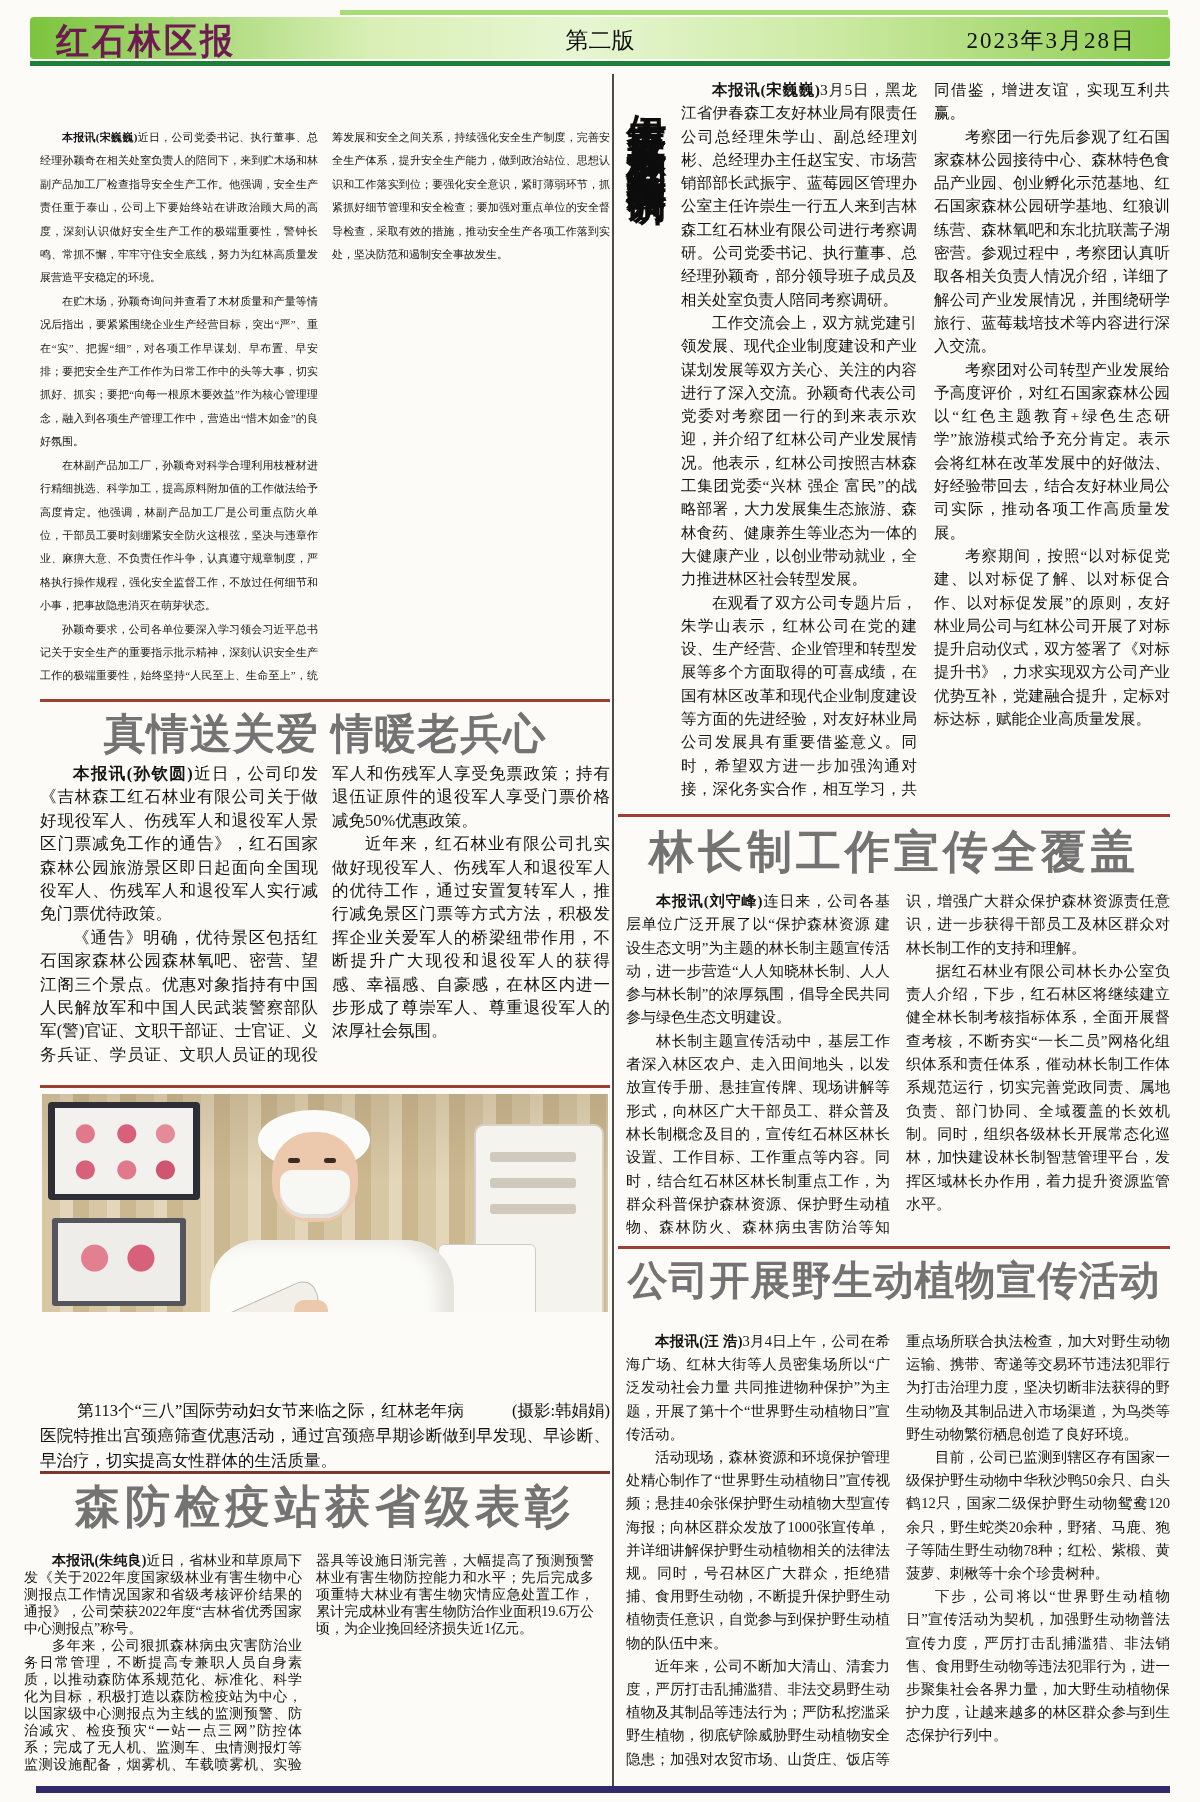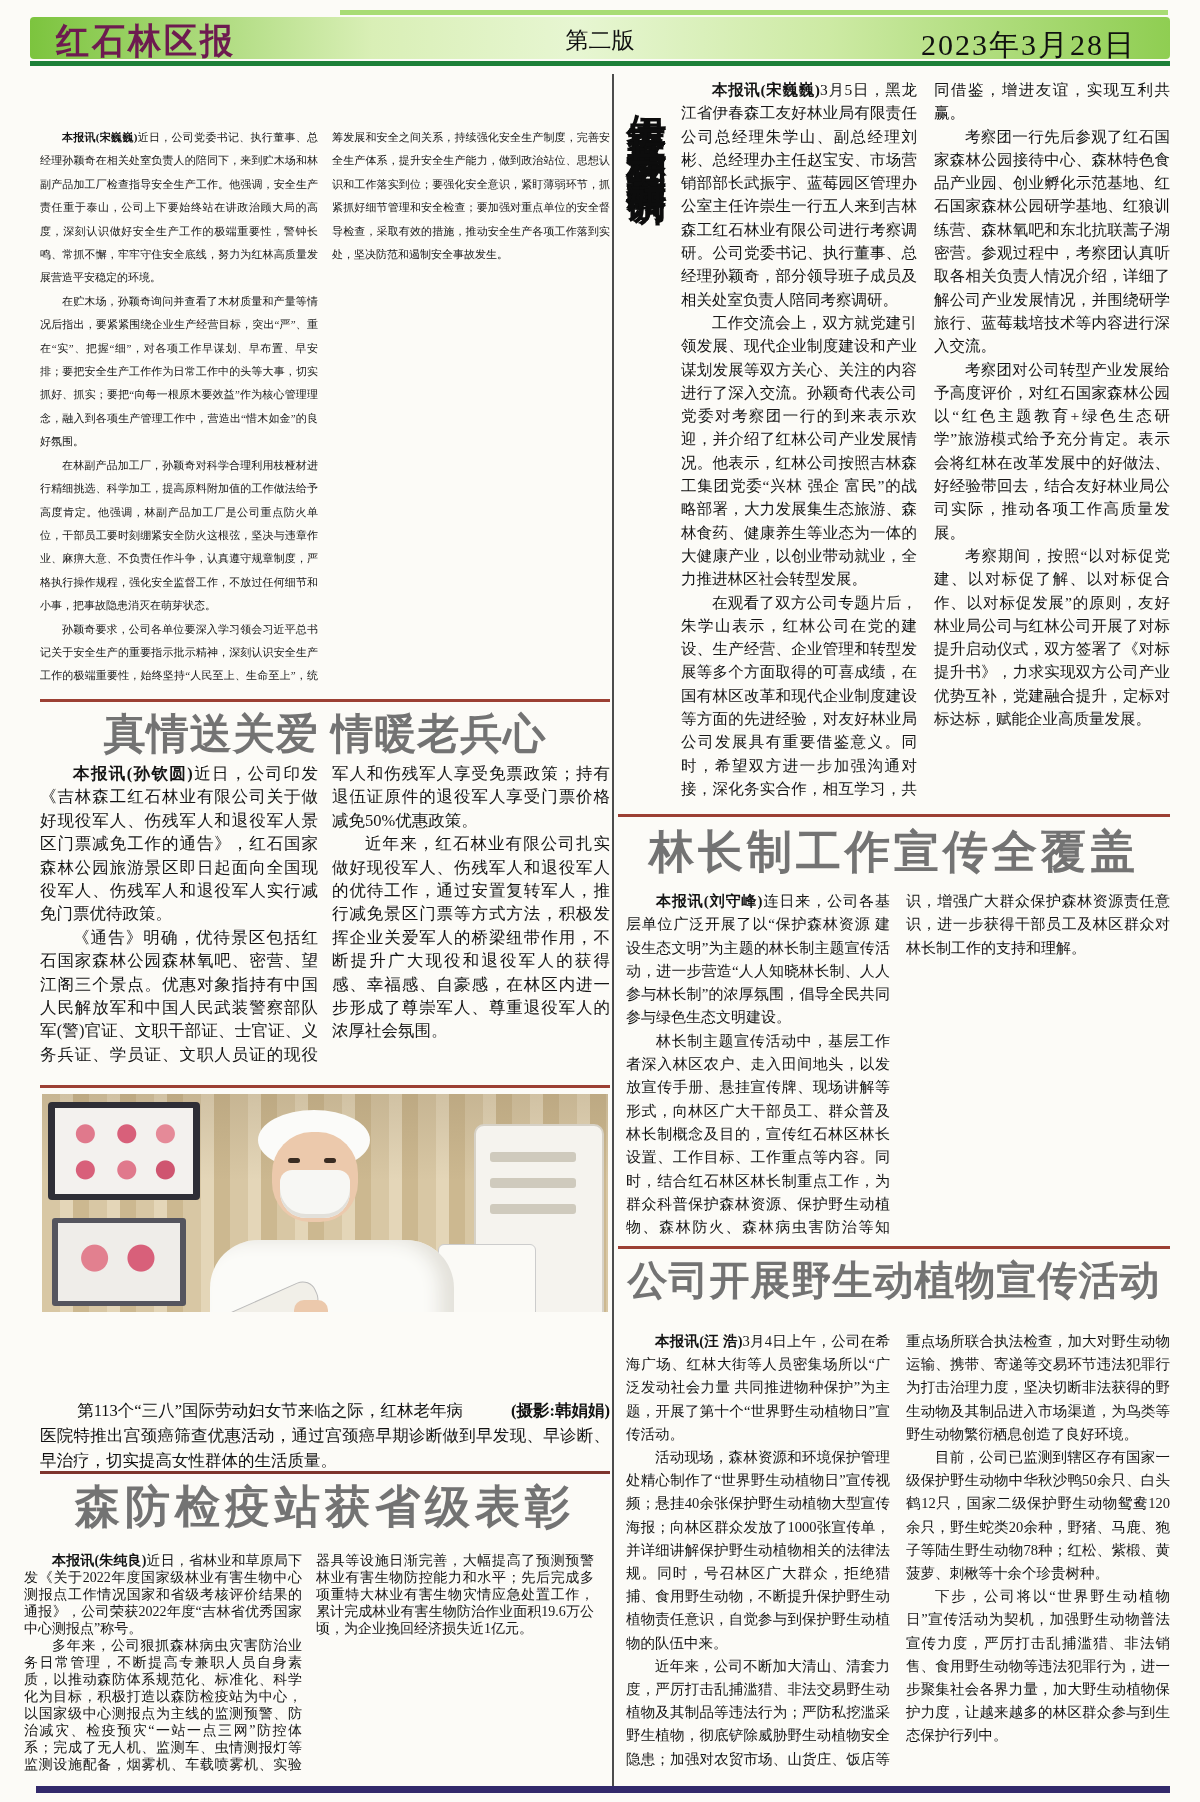--- a/index.html
+++ b/index.html
@@ -5,21 +5,21 @@
   html,body{margin:0;padding:0;background:#e8e8e8;}
   .page{position:relative;width:1200px;height:1802px;background:#fcfbf7;margin:0 auto;
         font-family:"Liberation Serif","DejaVu Serif",serif;color:#1a1a1a;overflow:hidden;}
   
   .topline{position:absolute;left:340px;top:10px;width:828px;height:5px;background:#a8dc74;}
   .banner{position:absolute;left:30px;top:17px;width:1140px;height:42px;border-radius:4px;
           background:linear-gradient(to right,#7cc43e 0%,#d9efb6 30%,#e7f6d2 48%,#cdeaa4 70%,#8fce52 100%);}
   .paper-name{position:absolute;left:26px;top:2px;font-family:"Liberation Sans","DejaVu Sans",sans-serif;
           font-weight:900;font-size:33px;letter-spacing:3px;color:#6d1b50;transform:scaleY(1.08);}
   .edition{position:absolute;left:0;right:0;top:8px;text-align:center;font-size:23px;color:#101010;}
-  .mast-date{position:absolute;right:34px;top:8px;font-size:30px;color:#101010;letter-spacing:2px;}
+  .mast-date{position:absolute;right:34px;top:8px;font-size:23px;color:#101010;letter-spacing:2px;}
   .banner-underline{position:absolute;left:30px;top:61px;width:1140px;height:5px;background:#1d8038;}
   
   .rule{position:absolute;height:3px;background:#9c4034;}
   .vdivider{position:absolute;left:612px;top:74px;width:2px;height:1712px;background:#4c4c4c;}
   .bottom-bar{position:absolute;left:36px;top:1786px;width:1134px;height:7px;background:#32296b;}
   
   .headline{position:absolute;text-align:center;font-family:"Liberation Sans","DejaVu Sans",sans-serif;
             font-weight:900;color:#737373;white-space:nowrap;}
   .h-a1{left:40px;top:68px;width:570px;font-size:45px;letter-spacing:5px;color:#26509c;}
   .h-a3{left:40px;top:706px;width:570px;font-size:42px;letter-spacing:1px;}
@@ -79,21 +79,21 @@
         border-radius:14px;transform:rotate(-24deg);}
   .arm .tip{position:absolute;left:-6px;top:6px;width:20px;height:16px;background:#9aa0a6;border-radius:6px;}
   .hand{position:absolute;left:252px;top:206px;width:34px;height:26px;background:#ecc9ac;border-radius:10px;}
   .cable{position:absolute;left:120px;top:236px;width:160px;height:40px;border-bottom:3px solid #55504a;
         border-radius:0 0 60% 40%;}
   .desk{position:absolute;left:128px;top:272px;width:210px;height:26px;background:#f0e9d8;}
   
   .caption{position:absolute;left:40px;top:1398px;width:570px;height:70px;font-size:16.5px;line-height:25px;
         text-align:justify;color:#111;font-family:"Liberation Serif","DejaVu Serif",serif;}
   .caption .cap-text{display:inline;}
-  .caption .credit{float:right;font-weight:bold;padding-left:48px;}
+  .caption .credit{float:right;font-weight:normal;padding-left:48px;}
   .caption-indent{display:inline-block;width:2em;}
 </style>
 </head>
 <body>
 
 <div class="page">
 
   <div class="topline"></div>
   <div class="banner">
     <div class="paper-name">红石林区报</div>
@@ -170,20 +170,21 @@
     <p><span>考察团一行先后参观了红石国家森林公园接待中心、森林特色食品产业园、创业孵化示范基地、红石国家森林公园研学基地、红狼训练营、森林氧吧和东北抗联蒿子湖密营。参观过程中，考察团认真听取各相关负责人情况介绍，详细了解公司产业发展情况，并围绕研学旅行、蓝莓栽培技术等内容进行深入交流。</span></p>
     <p><span>考察团对公司转型产业发展给予高度评价，对红石国家森林公园以“红色主题教育+绿色生态研学”旅游模式给予充分肯定。表示会将红林在改革发展中的好做法、好经验带回去，结合友好林业局公司实际，推动各项工作高质量发展。</span></p>
     <p><span>考察期间，按照“以对标促党建、以对标促了解、以对标促合作、以对标促发展”的原则，友好林业局公司与红林公司开展了对标提升启动仪式，双方签署了《对标提升书》，力求实现双方公司产业优势互补，党建融合提升，定标对标达标，赋能企业高质量发展。</span></p>
   </div>
   <div class="rule" style="left:618px;top:814px;width:552px;"></div>
 
   <div class="headline h-a5">林长制工作宣传全覆盖</div>
   <div class="body b-a5">
     <p><b>本报讯(刘守峰)</b><span>连日来，公司各基层单位广泛开展了以“保护森林资源 建设生态文明”为主题的林长制主题宣传活动，进一步营造“人人知晓林长制、人人参与林长制”的浓厚氛围，倡导全民共同参与绿色生态文明建设。</span></p>
     <p><span>林长制主题宣传活动中，基层工作者深入林区农户、走入田间地头，以发放宣传手册、悬挂宣传牌、现场讲解等形式，向林区广大干部员工、群众普及林长制概念及目的，宣传红石林区林长设置、工作目标、工作重点等内容。同时，结合红石林区林长制重点工作，为群众科普保护森林资源、保护野生动植物、森林防火、森林病虫害防治等知识，增强广大群众保护森林资源责任意识，进一步获得干部员工及林区群众对林长制工作的支持和理解。</span></p>
+    <p><span>据红石林业有限公司林长办公室负责人介绍，下步，红石林区将继续建立健全林长制考核指标体系，全面开展督查考核，不断夯实“一长二员”网格化组织体系和责任体系，催动林长制工作体系规范运行，切实完善党政同责、属地负责、部门协同、全域覆盖的长效机制。同时，组织各级林长开展常态化巡林，加快建设林长制智慧管理平台，发挥区域林长办作用，着力提升资源监管水平。</span></p>
   </div>
   <div class="rule" style="left:618px;top:1246px;width:552px;"></div>
 
   <div class="headline h-a6">公司开展野生动植物宣传活动</div>
   <div class="body b-a6">
     <p><b>本报讯(汪 浩)</b><span>3月4日上午，公司在希海广场、红林大街等人员密集场所以“广泛发动社会力量 共同推进物种保护”为主题，开展了第十个“世界野生动植物日”宣传活动。</span></p>
     <p><span>活动现场，森林资源和环境保护管理处精心制作了“世界野生动植物日”宣传视频；悬挂40余张保护野生动植物大型宣传海报；向林区群众发放了1000张宣传单，并详细讲解保护野生动植物相关的法律法规。同时，号召林区广大群众，拒绝猎捕、食用野生动物，不断提升保护野生动植物责任意识，自觉参与到保护野生动植物的队伍中来。</span></p>
     <p><span>近年来，公司不断加大清山、清套力度，严厉打击乱捕滥猎、非法交易野生动植物及其制品等违法行为；严防私挖滥采野生植物，彻底铲除威胁野生动植物安全隐患；加强对农贸市场、山货庄、饭店等重点场所联合执法检查，加大对野生动物运输、携带、寄递等交易环节违法犯罪行为打击治理力度，坚决切断非法获得的野生动物及其制品进入市场渠道，为鸟类等野生动物繁衍栖息创造了良好环境。</span></p>
     <p><span>目前，公司已监测到辖区存有国家一级保护野生动物中华秋沙鸭50余只、白头鹤12只，国家二级保护野生动物鸳鸯120余只，野生蛇类20余种，野猪、马鹿、狍子等陆生野生动物78种；红松、紫椴、黄菠萝、刺楸等十余个珍贵树种。</span></p>
     <p><span>下步，公司将以“世界野生动植物日”宣传活动为契机，加强野生动物普法宣传力度，严厉打击乱捕滥猎、非法销售、食用野生动物等违法犯罪行为，进一步聚集社会各界力量，加大野生动植物保护力度，让越来越多的林区群众参与到生态保护行列中。</span></p>

